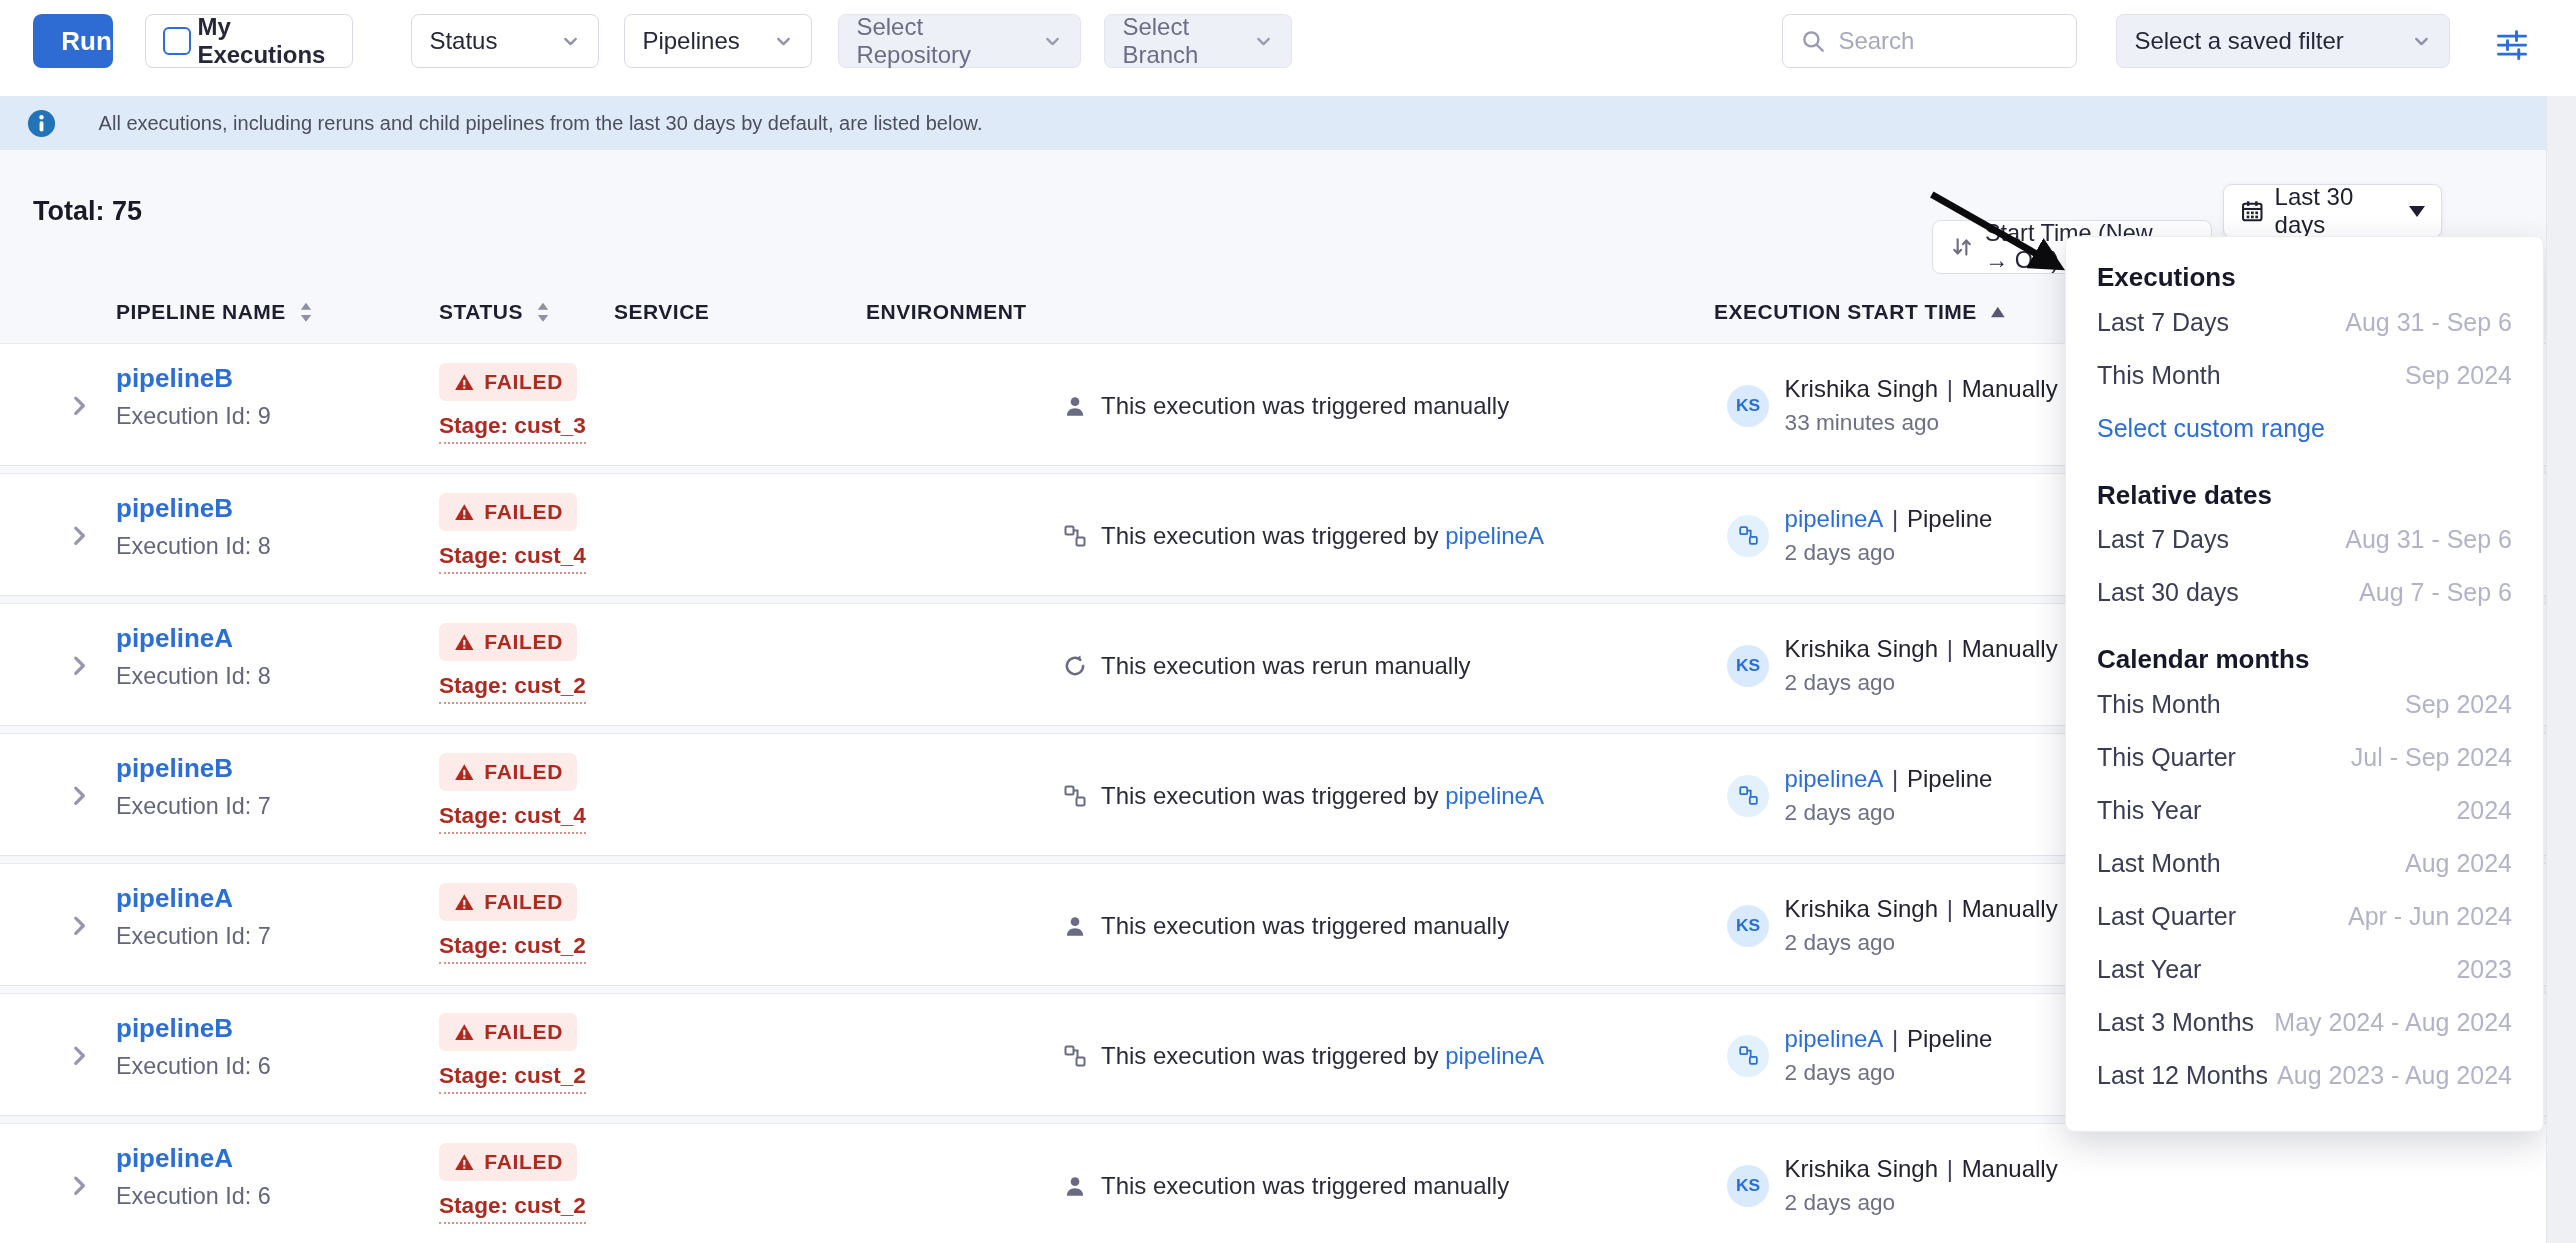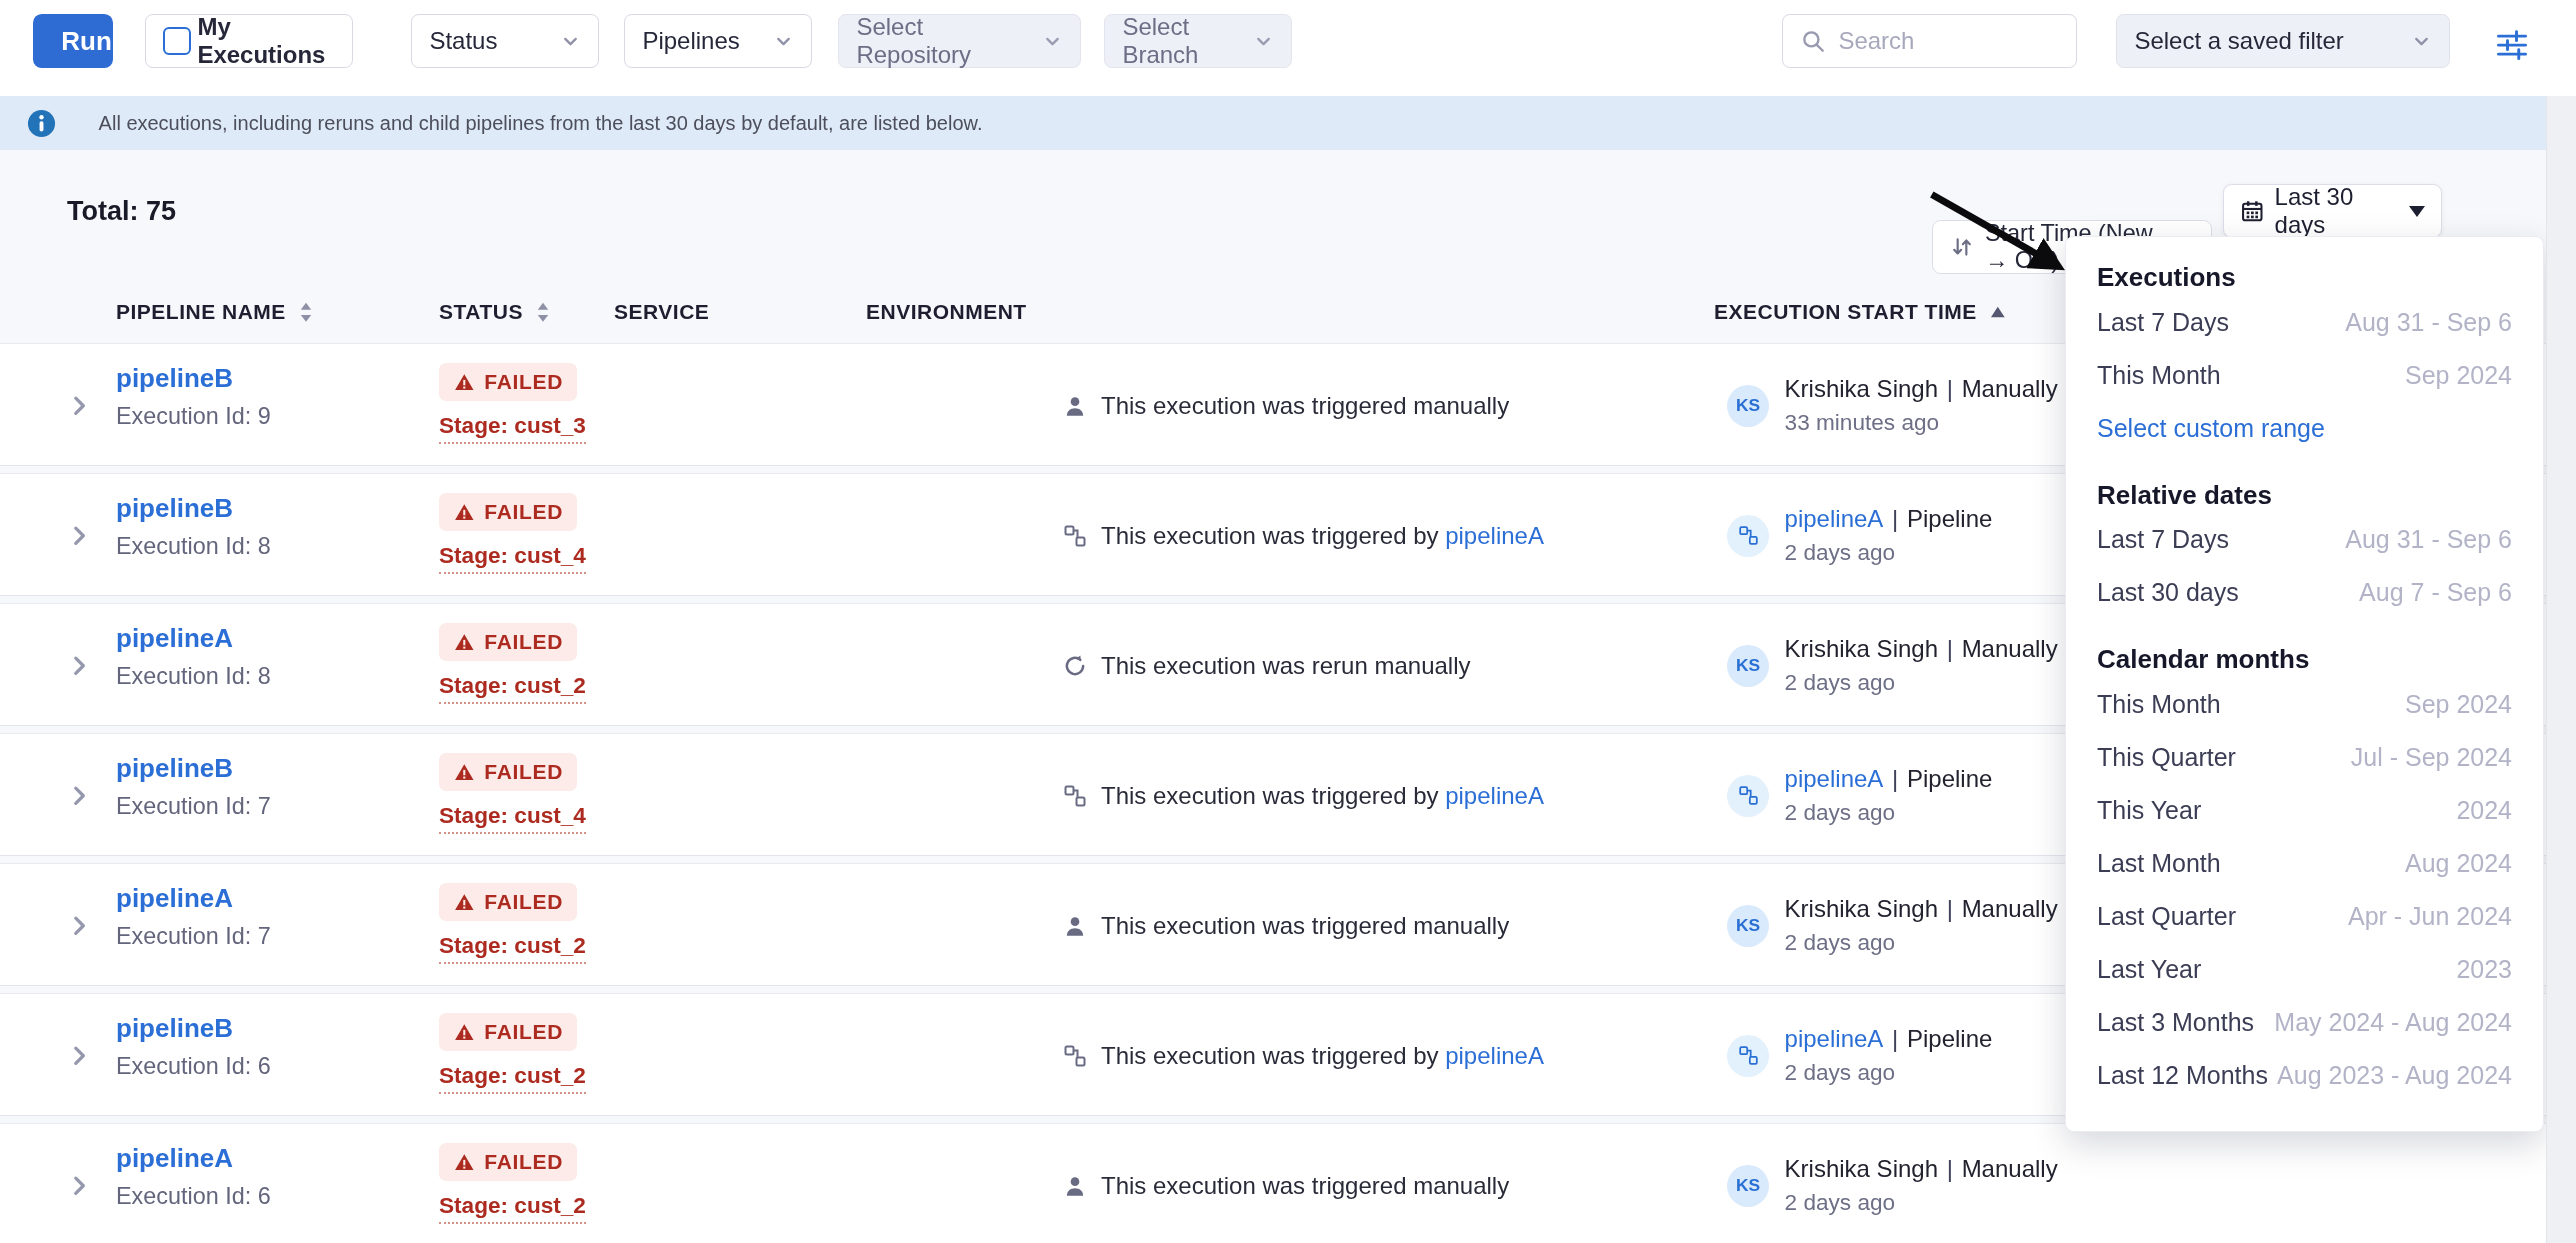--- a/index.html
+++ b/index.html
@@ -28,21 +28,21 @@
   .ctl-savedfilter { left:2116px; width:334px; background:#eef0f7; border-color:#e0e1ea; }
   .icon-btn { position:absolute; left:2489px; top:21px; width:45px; height:45px; display:flex; align-items:center;
               justify-content:center; background:transparent; border:none; cursor:pointer; }
 
   
   .banner { position:absolute; left:0; top:96px; width:2546px; height:54px; background:#dfeaf8;
             display:flex; align-items:center; gap:15.6px; padding-left:26px; z-index:1; }
   .banner-text { font-size:20px; color:#4c4e5b;margin-left:26px; }
 
   
-  .total { position:absolute; left:33px; top:196px; font-size:27px; font-weight:bold; color:#181a28;margin-left:34px; }
+  .total { position:absolute; left:33px; top:196px; font-size:27px; font-weight:bold; color:#181a28; }
   .sort-btn { position:absolute; left:1932px; top:184px; width:280px; height:54px; background:#fff;
               border:1.7px solid #dcdde8; border-radius:8.7px; display:flex; align-items:center; gap:10.4px;
               padding:0 15.6px; font-size:23.4px; color:#26283a; cursor:pointer;margin-top:36px; }
   .sort-btn .grow { flex:1; }
   .date-btn { position:absolute; left:2223px; top:184px; width:219px; height:54px; background:#fff;
               border:1.7px solid #dcdde8; border-radius:8.7px; box-shadow:0 1.7px 5.2px rgba(40,44,70,.07);
               display:flex; align-items:center; gap:10.4px; padding:0 15.6px; font-size:24px; color:#1d1f30; cursor:pointer; }
   .caret-down { width:0; height:0; border-left:8.7px solid transparent; border-right:8.7px solid transparent;
                 border-top:11.3px solid #1d1f30; margin-left:5.2px; }
 

